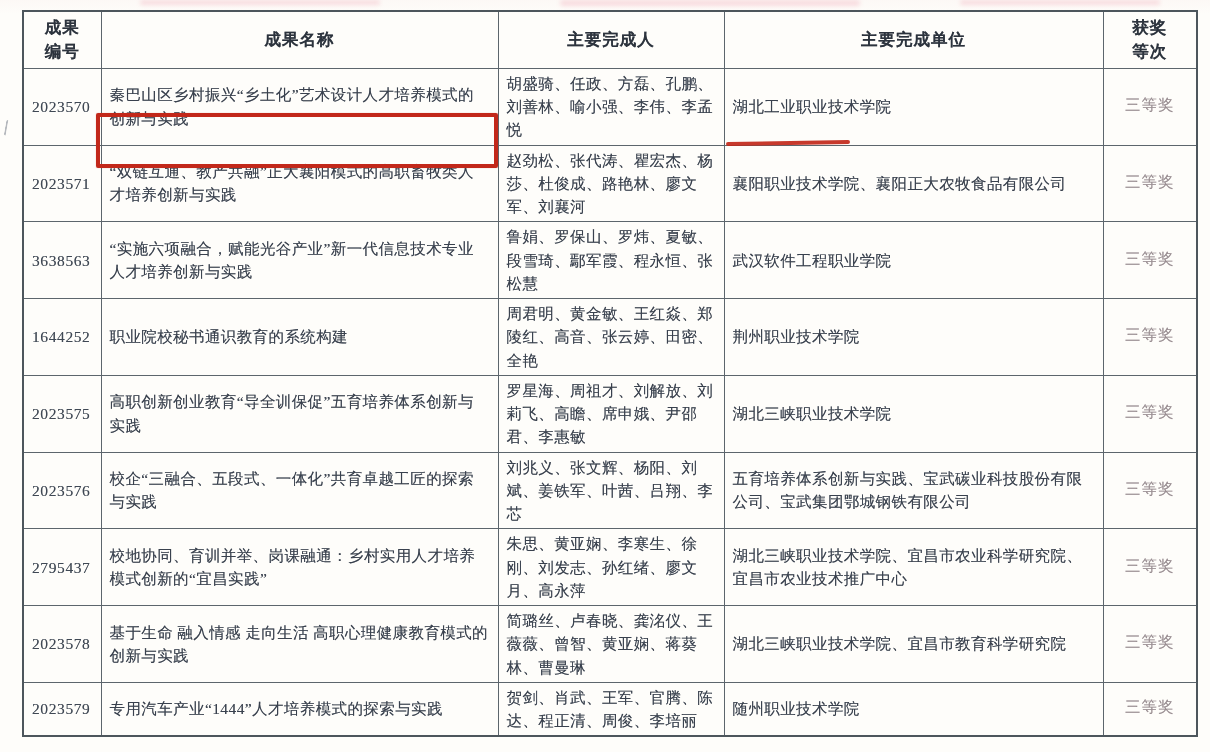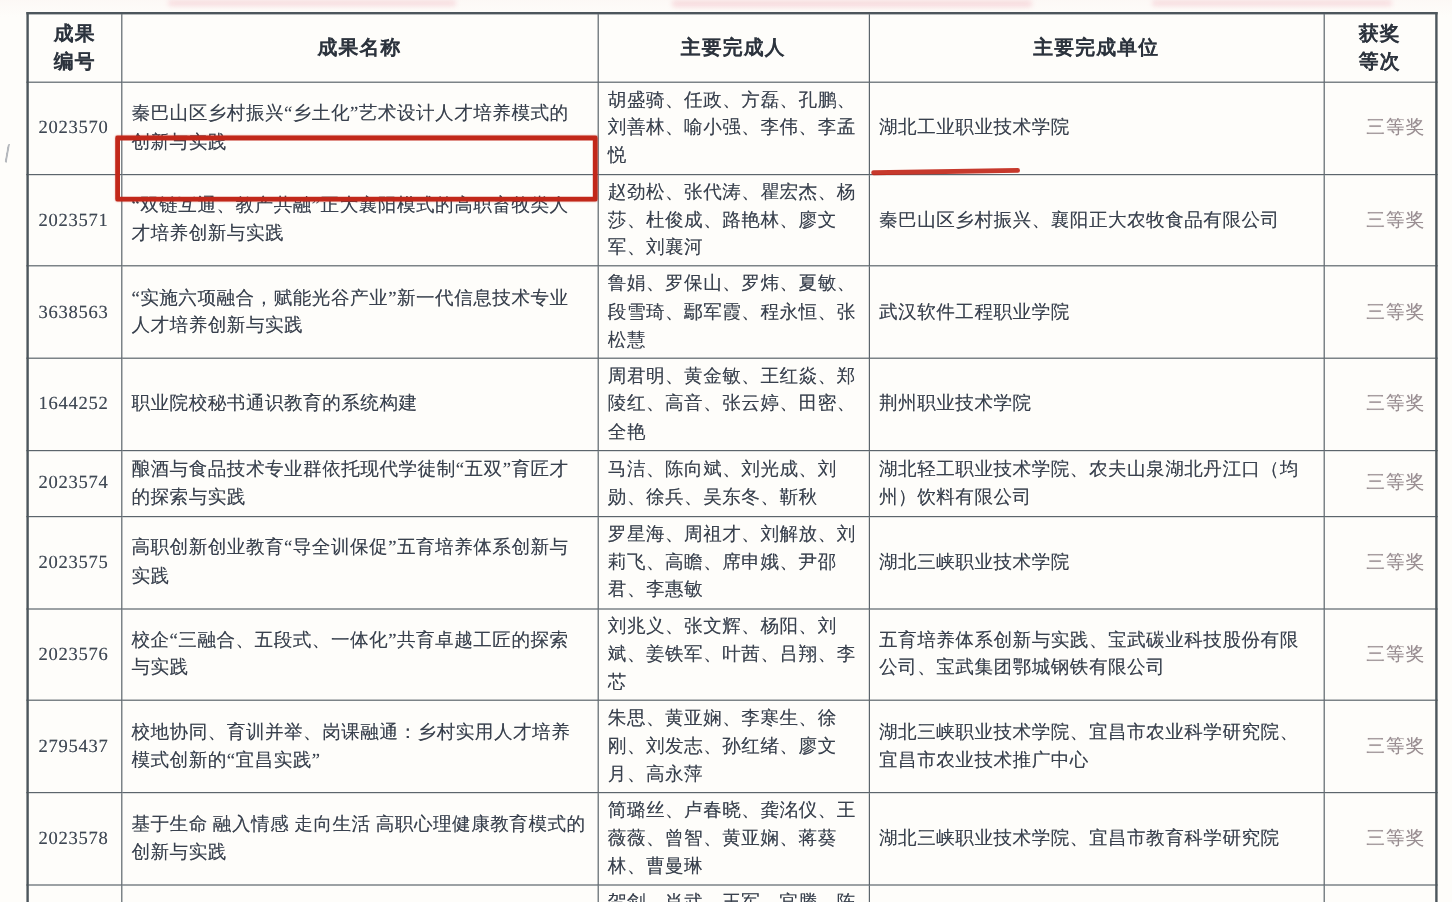--- a/index.html
+++ b/index.html
@@ -57,24 +57,25 @@
     letter-spacing: 0.4px;
     vertical-align: middle;
     text-shadow: 0 0 0.4px rgba(57,65,78,0.5);
   }
   td.id {
     color: #3f4854;
     letter-spacing: 0.6px;
     font-size: 15.5px;
   }
   td.award {
-    text-align: right;
+    text-align: center;
     color: #998e92;
     letter-spacing: 1px;
     text-shadow: 0 0 0.6px rgba(153,142,146,0.5);
+    font-family: Liberation Mono, monospace;
   }
   
   .red-box {
     position: absolute;
     left: 96px;
     top: 113px;
     width: 402px;
     height: 55px;
     border: 4px solid #c2281a;
     border-radius: 2px;
@@ -147,44 +148,37 @@
         <td class="id">2023570</td>
         <td>秦巴山区乡村振兴“乡土化”艺术设计人才培养模式的创新与实践</td>
         <td>胡盛骑、任政、方磊、孔鹏、刘善林、喻小强、李伟、李孟悦</td>
         <td>湖北工业职业技术学院</td>
         <td class="award">三等奖</td>
       </tr>
       <tr style="height:53px">
         <td class="id">2023571</td>
         <td>“双链互通、教产共融”正大襄阳模式的高职畜牧类人才培养创新与实践</td>
         <td>赵劲松、张代涛、瞿宏杰、杨莎、杜俊成、路艳林、廖文军、刘襄河</td>
-        <td>秦巴山区乡村振兴、襄阳正大农牧食品有限公司</td>
+        <td>襄阳职业技术学院、襄阳正大农牧食品有限公司</td>
         <td class="award">三等奖</td>
       </tr>
       <tr style="height:50px">
         <td class="id">3638563</td>
         <td>“实施六项融合，赋能光谷产业”新一代信息技术专业人才培养创新与实践</td>
         <td>鲁娟、罗保山、罗炜、夏敏、段雪琦、鄢军霞、程永恒、张松慧</td>
         <td>武汉软件工程职业学院</td>
         <td class="award">三等奖</td>
       </tr>
       <tr style="height:54px">
         <td class="id">1644252</td>
         <td>职业院校秘书通识教育的系统构建</td>
         <td>周君明、黄金敏、王红焱、郑陵红、高音、张云婷、田密、全艳</td>
         <td>荆州职业技术学院</td>
         <td class="award">三等奖</td>
       </tr>
-      <tr style="height:55px">
-        <td class="id">2023574</td>
-        <td>酿酒与食品技术专业群依托现代学徒制“五双”育匠才的探索与实践</td>
-        <td>马洁、陈向斌、刘光成、刘勋、徐兵、吴东冬、靳秋</td>
-        <td>湖北轻工职业技术学院、农夫山泉湖北丹江口（均州）饮料有限公司</td>
-        <td class="award">三等奖</td>
-      </tr>
       <tr style="height:50px">
         <td class="id">2023575</td>
         <td>高职创新创业教育“导全训保促”五育培养体系创新与实践</td>
         <td>罗星海、周祖才、刘解放、刘莉飞、高瞻、席申娥、尹邵君、李惠敏</td>
         <td>湖北三峡职业技术学院</td>
         <td class="award">三等奖</td>
       </tr>
       <tr style="height:76px">
         <td class="id">2023576</td>
         <td>校企“三融合、五段式、一体化”共育卓越工匠的探索与实践</td>

